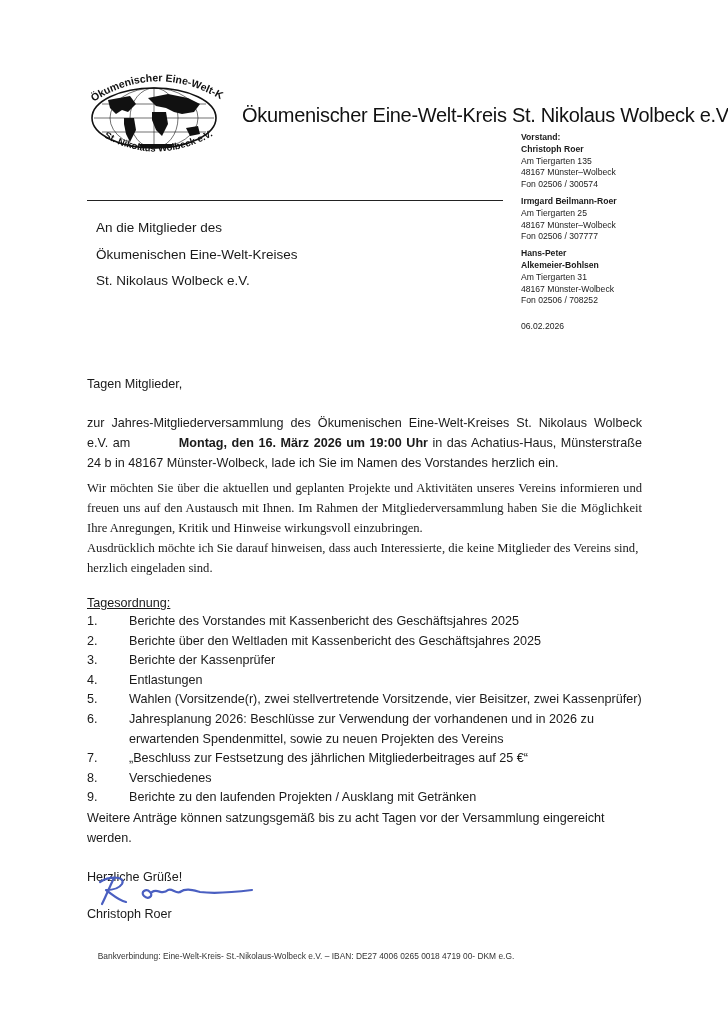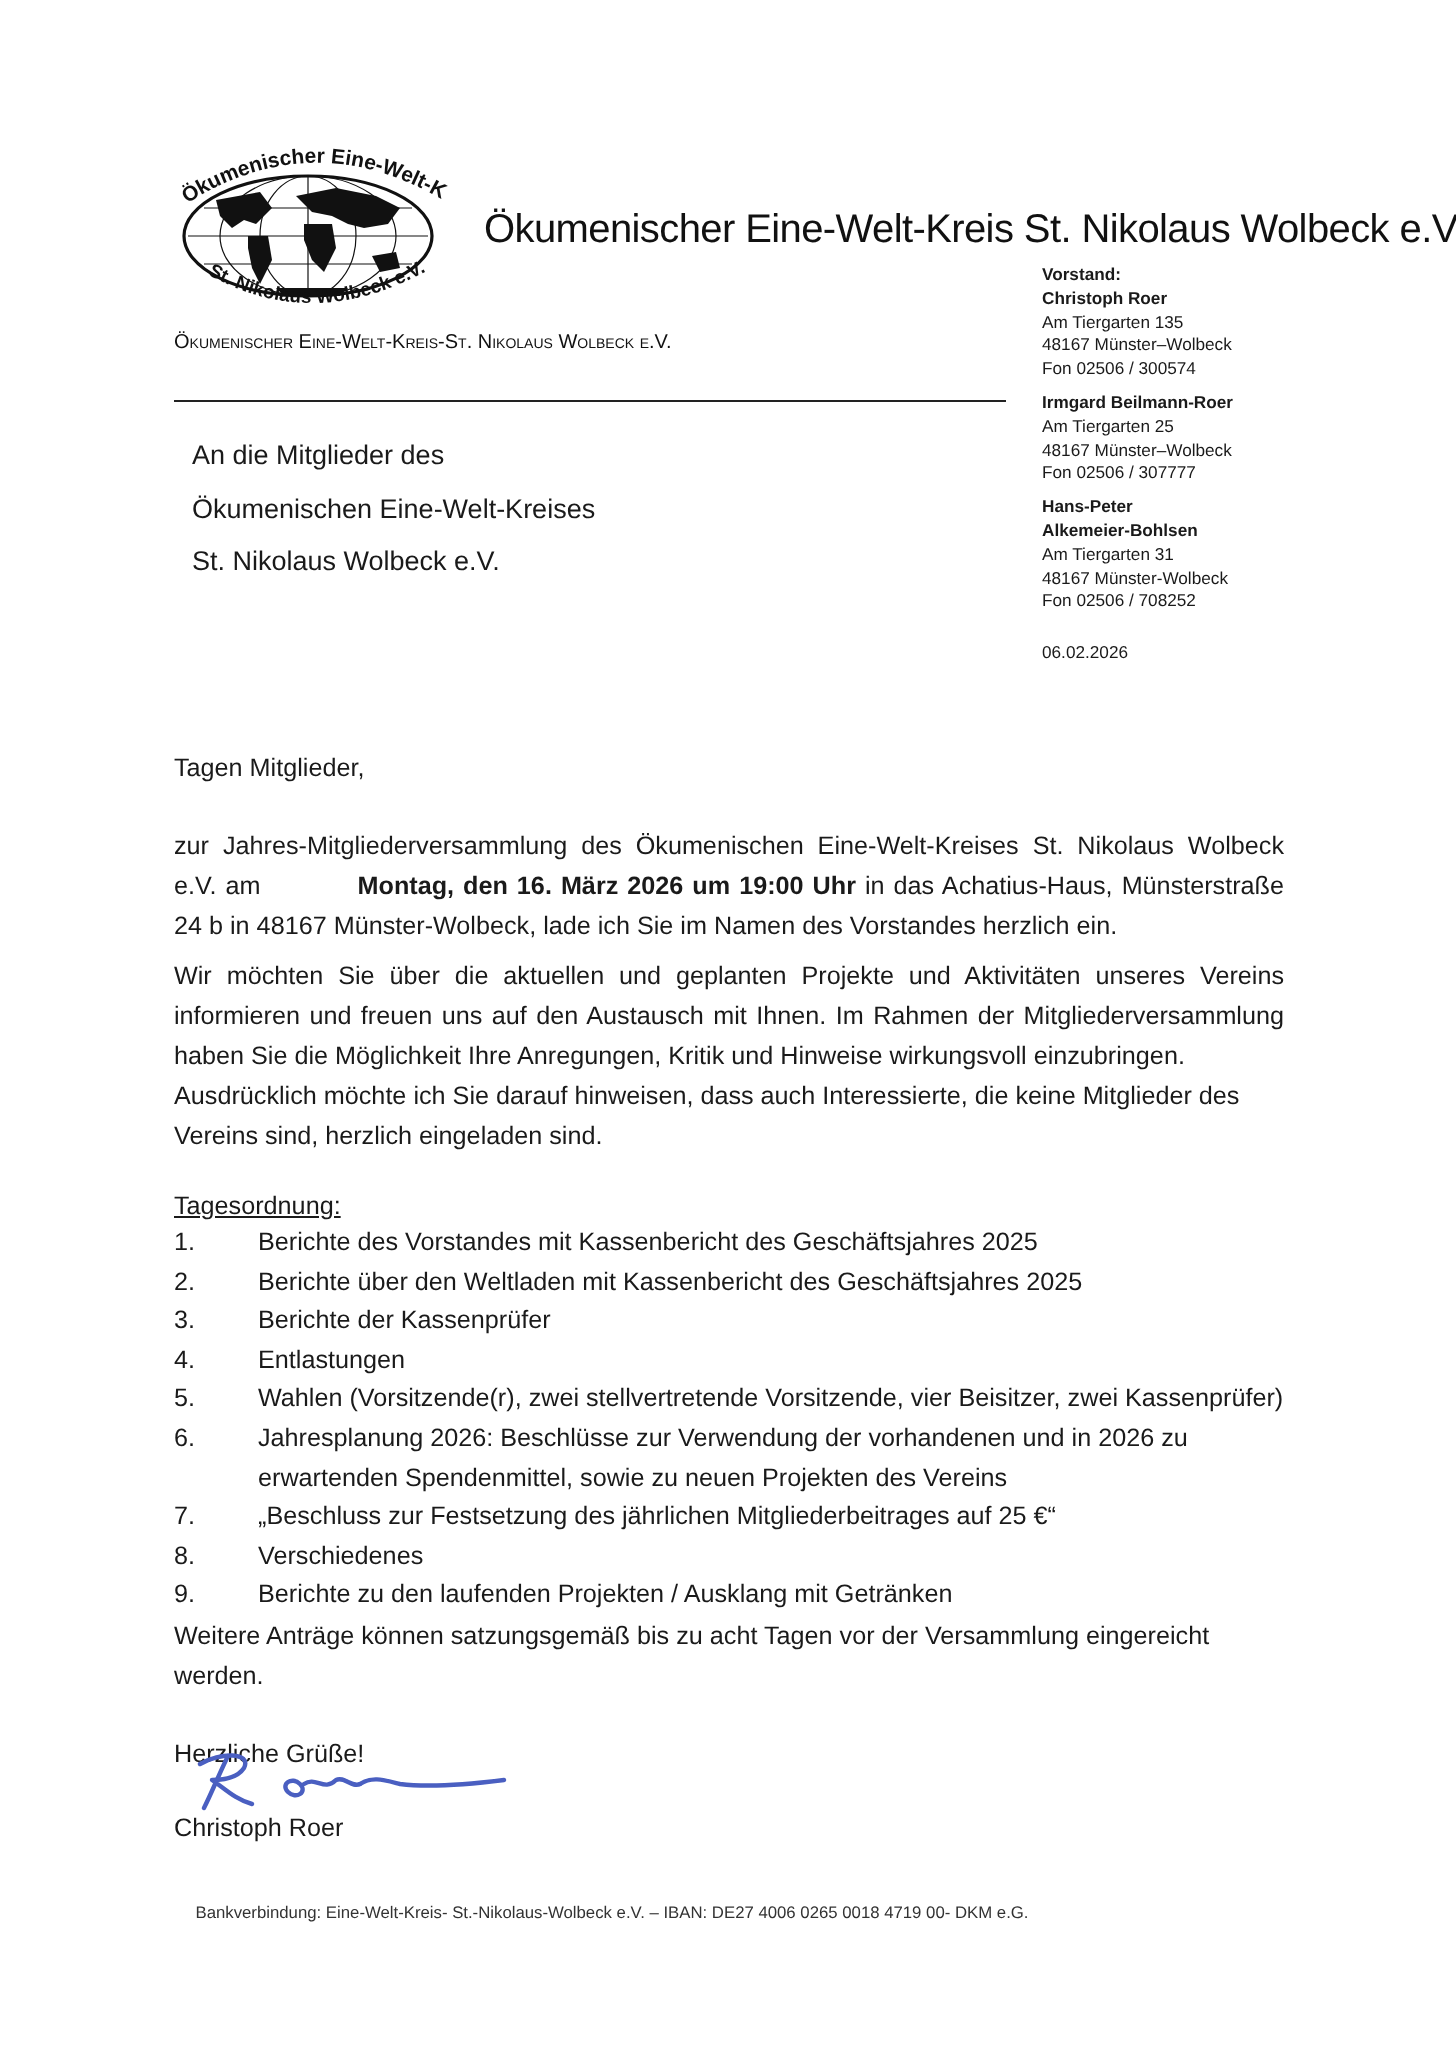--- a/index.html
+++ b/index.html
@@ -18,21 +18,21 @@
 
   .board { position: absolute; left: 521px; top: 132px; font-size: 8.6px; line-height: 11.8px; color: #1a1a1a; }
   .board .b { font-weight: bold; }
   .board .grp { margin-bottom: 5px; }
   .board .date { margin-top: 14px; }
 
   .body { position: absolute; left: 87px; width: 555px; font-size: 12.6px; line-height: 20px; color: #1a1a1a; }
   .justify { text-align: justify; }
   .salutation { top: 374px; }
   .p1 { top: 413px; }
-  .p2 { top: 478px; }
+  .p2 { top: 478px; font-family: Liberation Serif, serif; }
   .agenda-title { top: 593px; text-decoration: underline; }
   .agenda { top: 612px; }
   .agenda-row { display: flex; line-height: 19.6px; }
   .agenda-num { width: 42px; flex: none; }
   .agenda-text { flex: 1; }
   .p3 { top: 808px; }
   .closing { top: 867px; }
   .signer { top: 904px; }
   .signature { position: absolute; left: 96px; top: 874px; width: 160px; height: 36px; }
 
@@ -68,21 +68,20 @@
     <textPath href="#arcTop" startOffset="4">Ökumenischer Eine-Welt-Kreis</textPath>
   </text>
   <text font-family="Liberation Sans, sans-serif" font-size="9.5" font-weight="bold" fill="#111">
     <textPath href="#arcBot" startOffset="2">St. Nikolaus Wolbeck e.V.</textPath>
   </text>
 </svg>
 
 <div class="org-title">Ökumenischer Eine-Welt-Kreis St. Nikolaus Wolbeck e.V.</div>
 
 <div class="sender">
-  <div class="sc">Ökumenischer Eine-Welt-Kreis-St. Nikolaus Wolbeck e.V.</div>
 </div>
 <div class="sender-rule"></div>
 
 <div class="recipient">
   <div>An die Mitglieder des</div>
   <div>Ökumenischen Eine-Welt-Kreises</div>
   <div>St. Nikolaus Wolbeck e.V.</div>
 </div>
 
 <div class="board">

